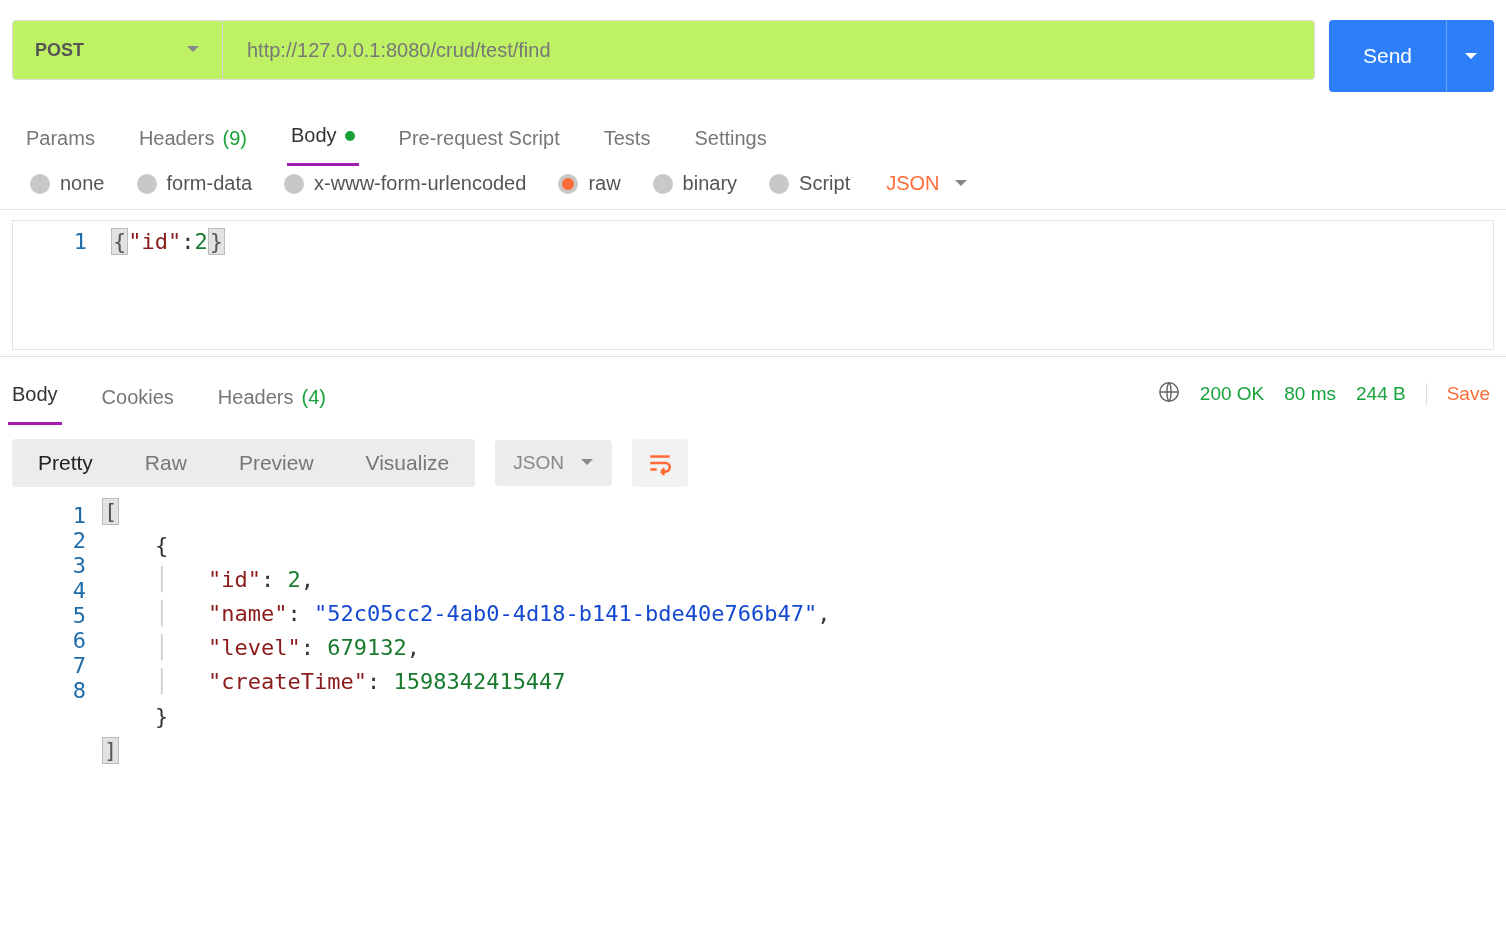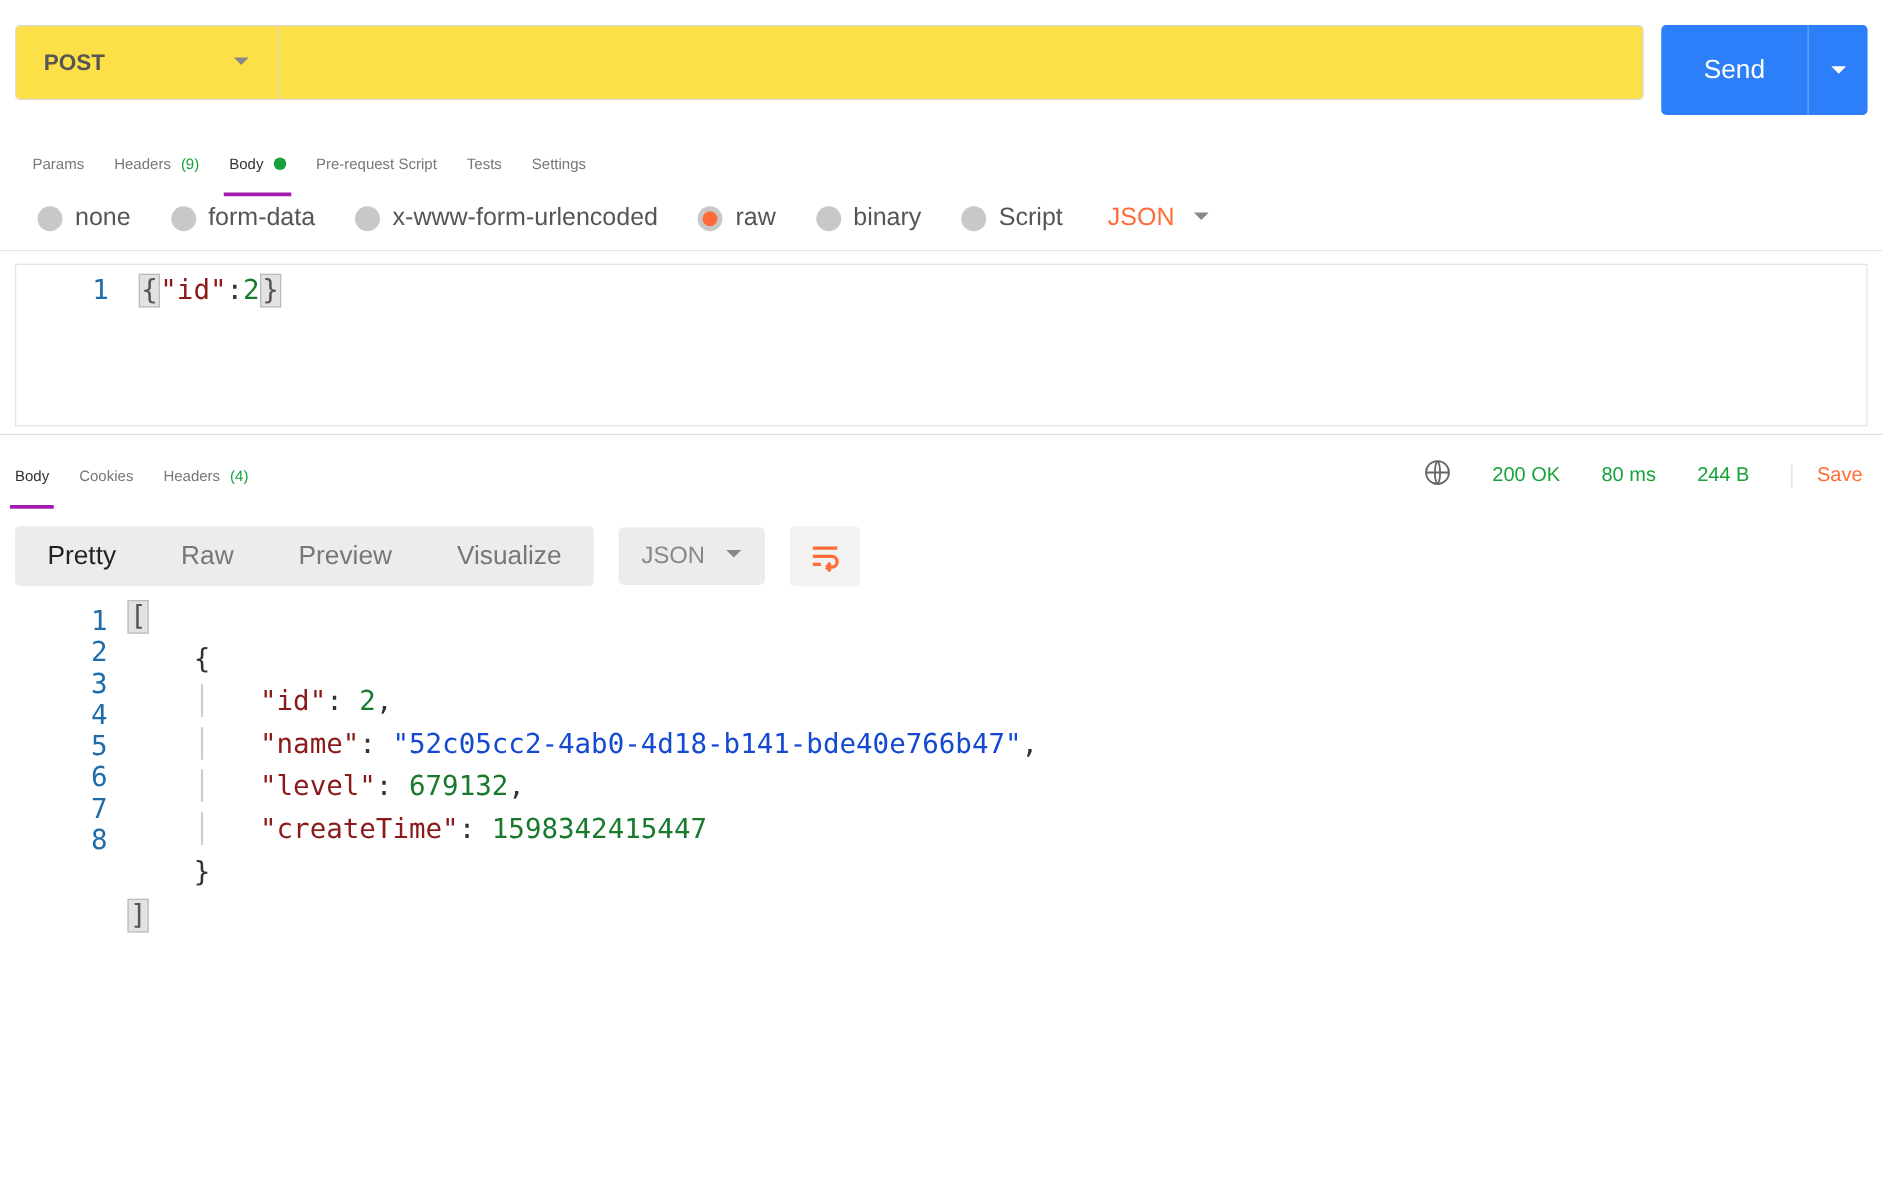--- a/index.html
+++ b/index.html
@@ -12,21 +12,21 @@
   
   .request-bar {
     display: flex;
     gap: 14px;
     padding: 20px 12px 12px 12px;
   }
   .pill-group {
     display: flex;
     flex: 1;
     border: 1px solid #dcdcdc;
-    background: #fde047;
+    background: #bef264;
     border-radius: 4px;
     overflow: hidden;
     height: 60px;
   }
   .method-select {
     display: flex;
     align-items: center;
     justify-content: space-between;
     width: 210px;
     padding: 0 22px;
@@ -64,24 +64,24 @@
     display:flex; align-items:center; justify-content:center;
     background: #2d7ff9a0;
     border-left:1px solid rgba(255,255,255,.3);
     cursor:pointer;
   }
   .send-btn .drop svg { fill:#fff; }
 
   
   .req-tabs, .resp-tabs {
     display:flex;
-    align-items:flex-start;
-    gap:16px;
+    align-items:flex-end;
+    gap:36px;
     padding: 10px 12px 0 22px;
-    font-size:12px;
+    font-size:20px;
     color:#777;
   }
   .req-tabs .tab, .resp-tabs .tab { padding: 10px 4px 16px 4px; cursor:pointer; display:flex; align-items:center; gap:8px;}
   .req-tabs .tab.active, .resp-tabs .tab.active { color:#333; border-bottom:3px solid #a21caf; }
   .req-tabs .dot { width:10px; height:10px; border-radius:50%; background:#17a23c; display:inline-block;}
   .green { color:#17a23c; }
 
   
   .body-types {
     display:flex;
@@ -134,21 +134,21 @@
 
   
   .resp-header {
     display:flex;
     align-items:center;
     padding: 6px 10px 0 8px;
     gap:28px;
   }
   .resp-header .resp-tabs { padding-left:0; flex:1;}
   .meta {
-    display:flex; align-items:center; gap:33px; font-size:16px;
+    display:flex; align-items:center; gap:20px; font-size:19px;
     padding-right:6px;
   }
   .meta .globe svg { width:22px; height:22px; stroke:#666; }
   .save-link { color:#ff6c37; cursor:pointer; padding-left:20px; border-left:1px solid #ddd; }
 
   
   .fmt-bar {
     display:flex; gap:20px; align-items:center;
     padding: 14px 12px 8px 12px;
   }
@@ -183,20 +183,23 @@
 
 <div class="request-bar">
   <div class="pill-group">
     <div class="method-select">
       <span>POST</span>
       <span class="chevron">
         <svg class="chev" viewBox="0 0 14 14">
             <path d="M1 4 L7 10 L13 4" fill="#888"></path>
           </svg>
       </span>
+    </div>
+    <div class="url-input">
+      <span>http://127.0.0.1:8080/crud/test/find</span>
     </div>
   </div>
   <div class="send-btn">
     <div class="main">
       <span>Send</span>
     </div>
     <div class="drop">
       <svg class="chev" viewBox="0 0 14 14">
           <path d="M1 4 L7 10 L13 4"></path>
         </svg>

